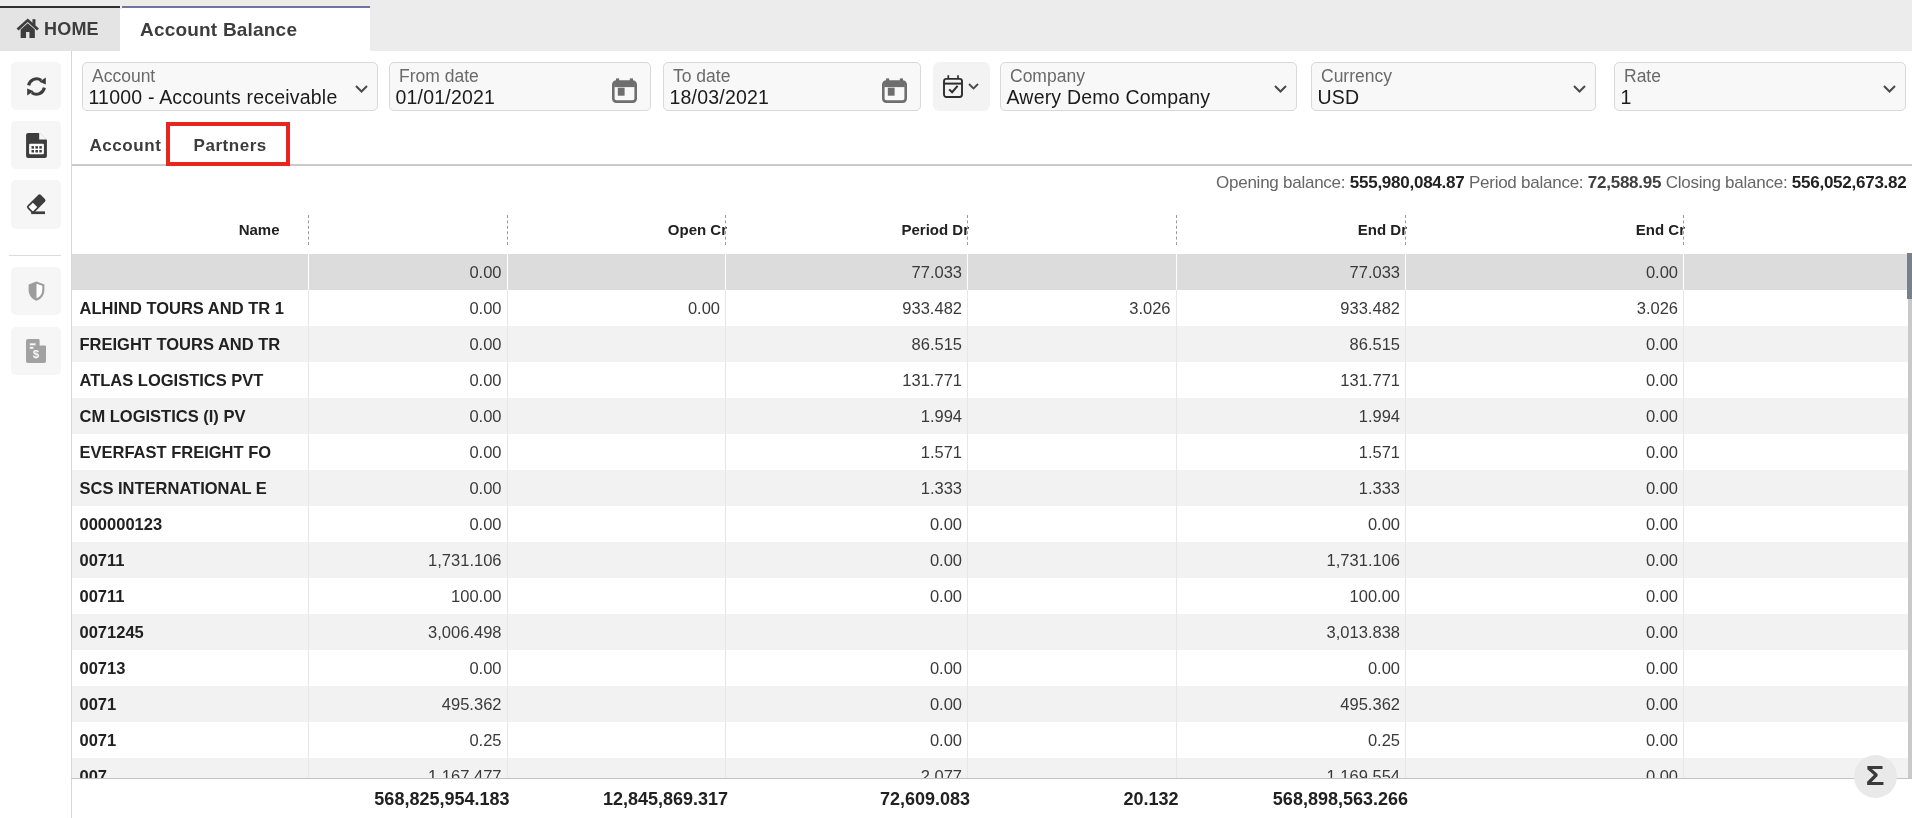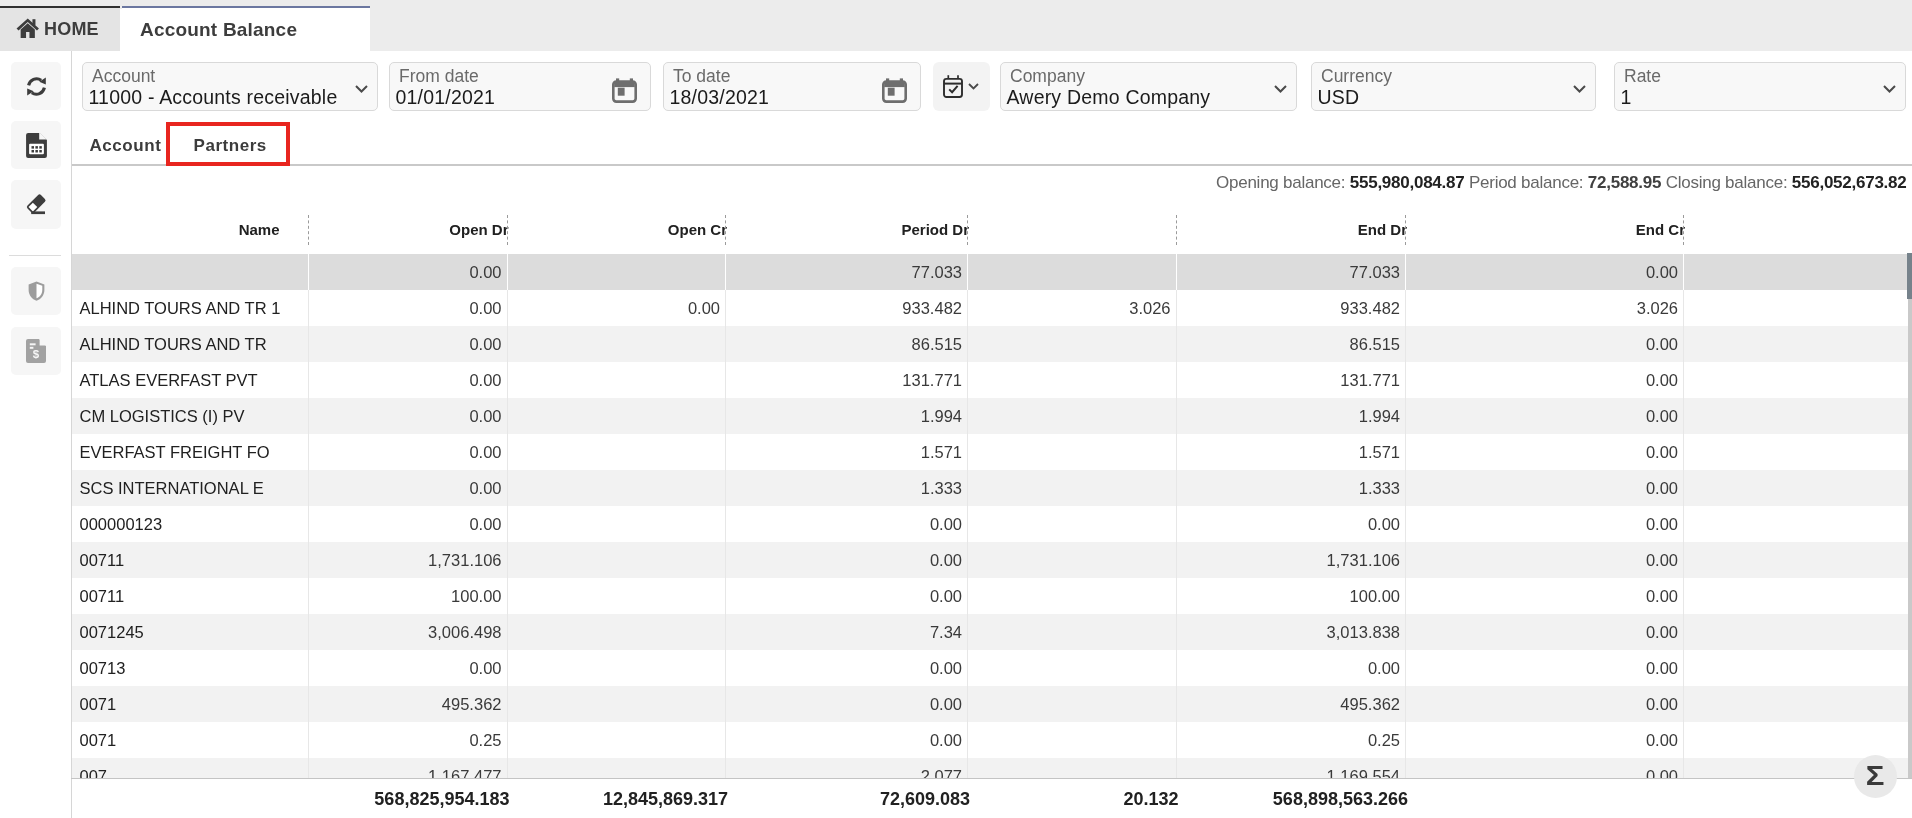--- a/index.html
+++ b/index.html
@@ -5,21 +5,21 @@
 html,body{width:1912px;height:818px;overflow:hidden}
 body{font-family:"Liberation Sans",sans-serif;background:#fff;position:relative}
 .abs{position:absolute}
 .fb{position:absolute;border:1px solid #d9d9d9;border-radius:5px;background:#f8f8f8;top:62px;height:49px}
 .fl{position:absolute;left:9px;top:3px;font-size:17.5px;color:#6a6a6a;white-space:nowrap}
 .fv{position:absolute;left:5.5px;top:23px;font-size:19.5px;color:#1b1b1b;white-space:nowrap;letter-spacing:.2px}
 .chev{position:absolute;top:22px}
 .cal{position:absolute;top:15px}
 .sbtn{position:absolute;left:11px;width:50px;background:#f6f6f6;border-radius:5px;display:flex;align-items:center;justify-content:center}
 .row{position:absolute;left:0;width:1836px;height:36px}
-.nm{position:absolute;left:7.5px;top:0;height:36px;line-height:36px;font-weight:normal;font-size:16.5px;color:#212121;white-space:nowrap}
+.nm{position:absolute;left:7.5px;top:0;height:36px;line-height:36px;font-weight:bold;font-size:16.5px;color:#212121;white-space:nowrap}
 .cv{position:absolute;left:0;top:0;height:36px;line-height:36px;font-size:16.5px;color:#3a3a3a;text-align:right}
 .hc{position:absolute;left:71px;top:0;height:44px;line-height:44px;font-weight:bold;font-size:15px;color:#212121;text-align:right}
 .fc{position:absolute;left:71px;top:0;height:39px;line-height:39px;font-weight:bold;font-size:18px;color:#212121;text-align:right}
 .dash{position:absolute;top:215px;height:30px;width:1px;border-left:1px dashed #9b9b9b}
 .vln{position:absolute;width:1px}
 </style></head>
 <body>
 <div class="abs" style="left:0;top:0;width:1912px;height:51px;background:#ececec"></div>
 <div class="abs" style="left:0;top:6px;width:120px;height:45px;background:#e4e4e4;border-top:2.5px solid #303030"></div>
 <svg class="abs" style="left:16px;top:18px" width="23.5" height="20" viewBox="0 0 23 20">
@@ -148,21 +148,20 @@
       <path d="M1 1 L6.5 6.5 L12 1" fill="none" stroke="#4a4a4a" stroke-width="2"></path>
     </svg>
   </div>
 <div class="abs" style="left:89.5px;top:135px;height:21px;line-height:21px;font-size:17px;font-weight:bold;color:#3c3c3c;letter-spacing:.55px">Account</div>
 <div class="abs" style="left:193.5px;top:135px;height:21px;line-height:21px;font-size:17px;font-weight:bold;color:#3c3c3c;letter-spacing:.55px">Partners</div>
 <div class="abs" style="left:72px;top:164px;width:1840px;height:1.5px;background:#c9c9c9"></div>
 <div class="abs" style="left:166px;top:121.5px;width:124px;height:44px;border:4px solid #e8251f"></div>
 <div class="abs" style="right:5.5px;top:173.5px;height:18px;line-height:18px;font-size:17px;letter-spacing:-0.25px;color:#666;white-space:nowrap">Opening balance: <b style="color:#222">555,980,084.87</b> Period balance: <b style="color:#404040">72,588.95</b> Closing balance: <b style="color:#222">556,052,673.82</b></div>
 <div class="abs" style="left:0;top:208px;width:1912px;height:44px">
     <span class="hc" style="left:79.5px;width:200px;text-align:right">Name</span>
-    <span class="hc" style="width:437.5px">Open Dr</span>
     <span class="hc" style="width:656px">Open Cr</span>
     <span class="hc" style="width:898px">Period Dr</span>
     <span class="hc" style="width:1336px">End Dr</span>
     <span class="hc" style="width:1614px">End Cr</span>
   </div>
 <div class="dash" style="left:308px"></div>
 <div class="dash" style="left:506.5px"></div>
 <div class="dash" style="left:725px"></div>
 <div class="dash" style="left:967px"></div>
 <div class="dash" style="left:1175.5px"></div>
@@ -178,28 +177,28 @@
 <div class="row" style="top:36px;background:#ffffff">
       <span class="nm">ALHIND TOURS AND TR 1</span>
       <span class="cv" style="width:429.5px">0.00</span>
       <span class="cv" style="width:648px">0.00</span>
       <span class="cv" style="width:890px">933.482</span>
       <span class="cv" style="width:1098.5px">3.026</span>
       <span class="cv" style="width:1328px">933.482</span>
       <span class="cv" style="width:1606px">3.026</span>
     </div>
 <div class="row" style="top:72px;background:#f2f2f2">
-      <span class="nm">ALHIND TOURS AND TR</span>
+      <span class="nm">FREIGHT TOURS AND TR</span>
       <span class="cv" style="width:429.5px">0.00</span>
       <span class="cv" style="width:890px">86.515</span>
       <span class="cv" style="width:1328px">86.515</span>
       <span class="cv" style="width:1606px">0.00</span>
     </div>
 <div class="row" style="top:108px;background:#ffffff">
-      <span class="nm">ATLAS EVERFAST PVT</span>
+      <span class="nm">ATLAS LOGISTICS PVT</span>
       <span class="cv" style="width:429.5px">0.00</span>
       <span class="cv" style="width:890px">131.771</span>
       <span class="cv" style="width:1328px">131.771</span>
       <span class="cv" style="width:1606px">0.00</span>
     </div>
 <div class="row" style="top:144px;background:#f2f2f2">
       <span class="nm">CM LOGISTICS (I) PV</span>
       <span class="cv" style="width:429.5px">0.00</span>
       <span class="cv" style="width:890px">1.994</span>
       <span class="cv" style="width:1328px">1.994</span>
@@ -236,21 +235,20 @@
 <div class="row" style="top:324px;background:#ffffff">
       <span class="nm">00711</span>
       <span class="cv" style="width:429.5px">100.00</span>
       <span class="cv" style="width:890px">0.00</span>
       <span class="cv" style="width:1328px">100.00</span>
       <span class="cv" style="width:1606px">0.00</span>
     </div>
 <div class="row" style="top:360px;background:#f2f2f2">
       <span class="nm">0071245</span>
       <span class="cv" style="width:429.5px">3,006.498</span>
-      <span class="cv" style="width:890px">7.34</span>
       <span class="cv" style="width:1328px">3,013.838</span>
       <span class="cv" style="width:1606px">0.00</span>
     </div>
 <div class="row" style="top:396px;background:#ffffff">
       <span class="nm">00713</span>
       <span class="cv" style="width:429.5px">0.00</span>
       <span class="cv" style="width:890px">0.00</span>
       <span class="cv" style="width:1328px">0.00</span>
       <span class="cv" style="width:1606px">0.00</span>
     </div>

